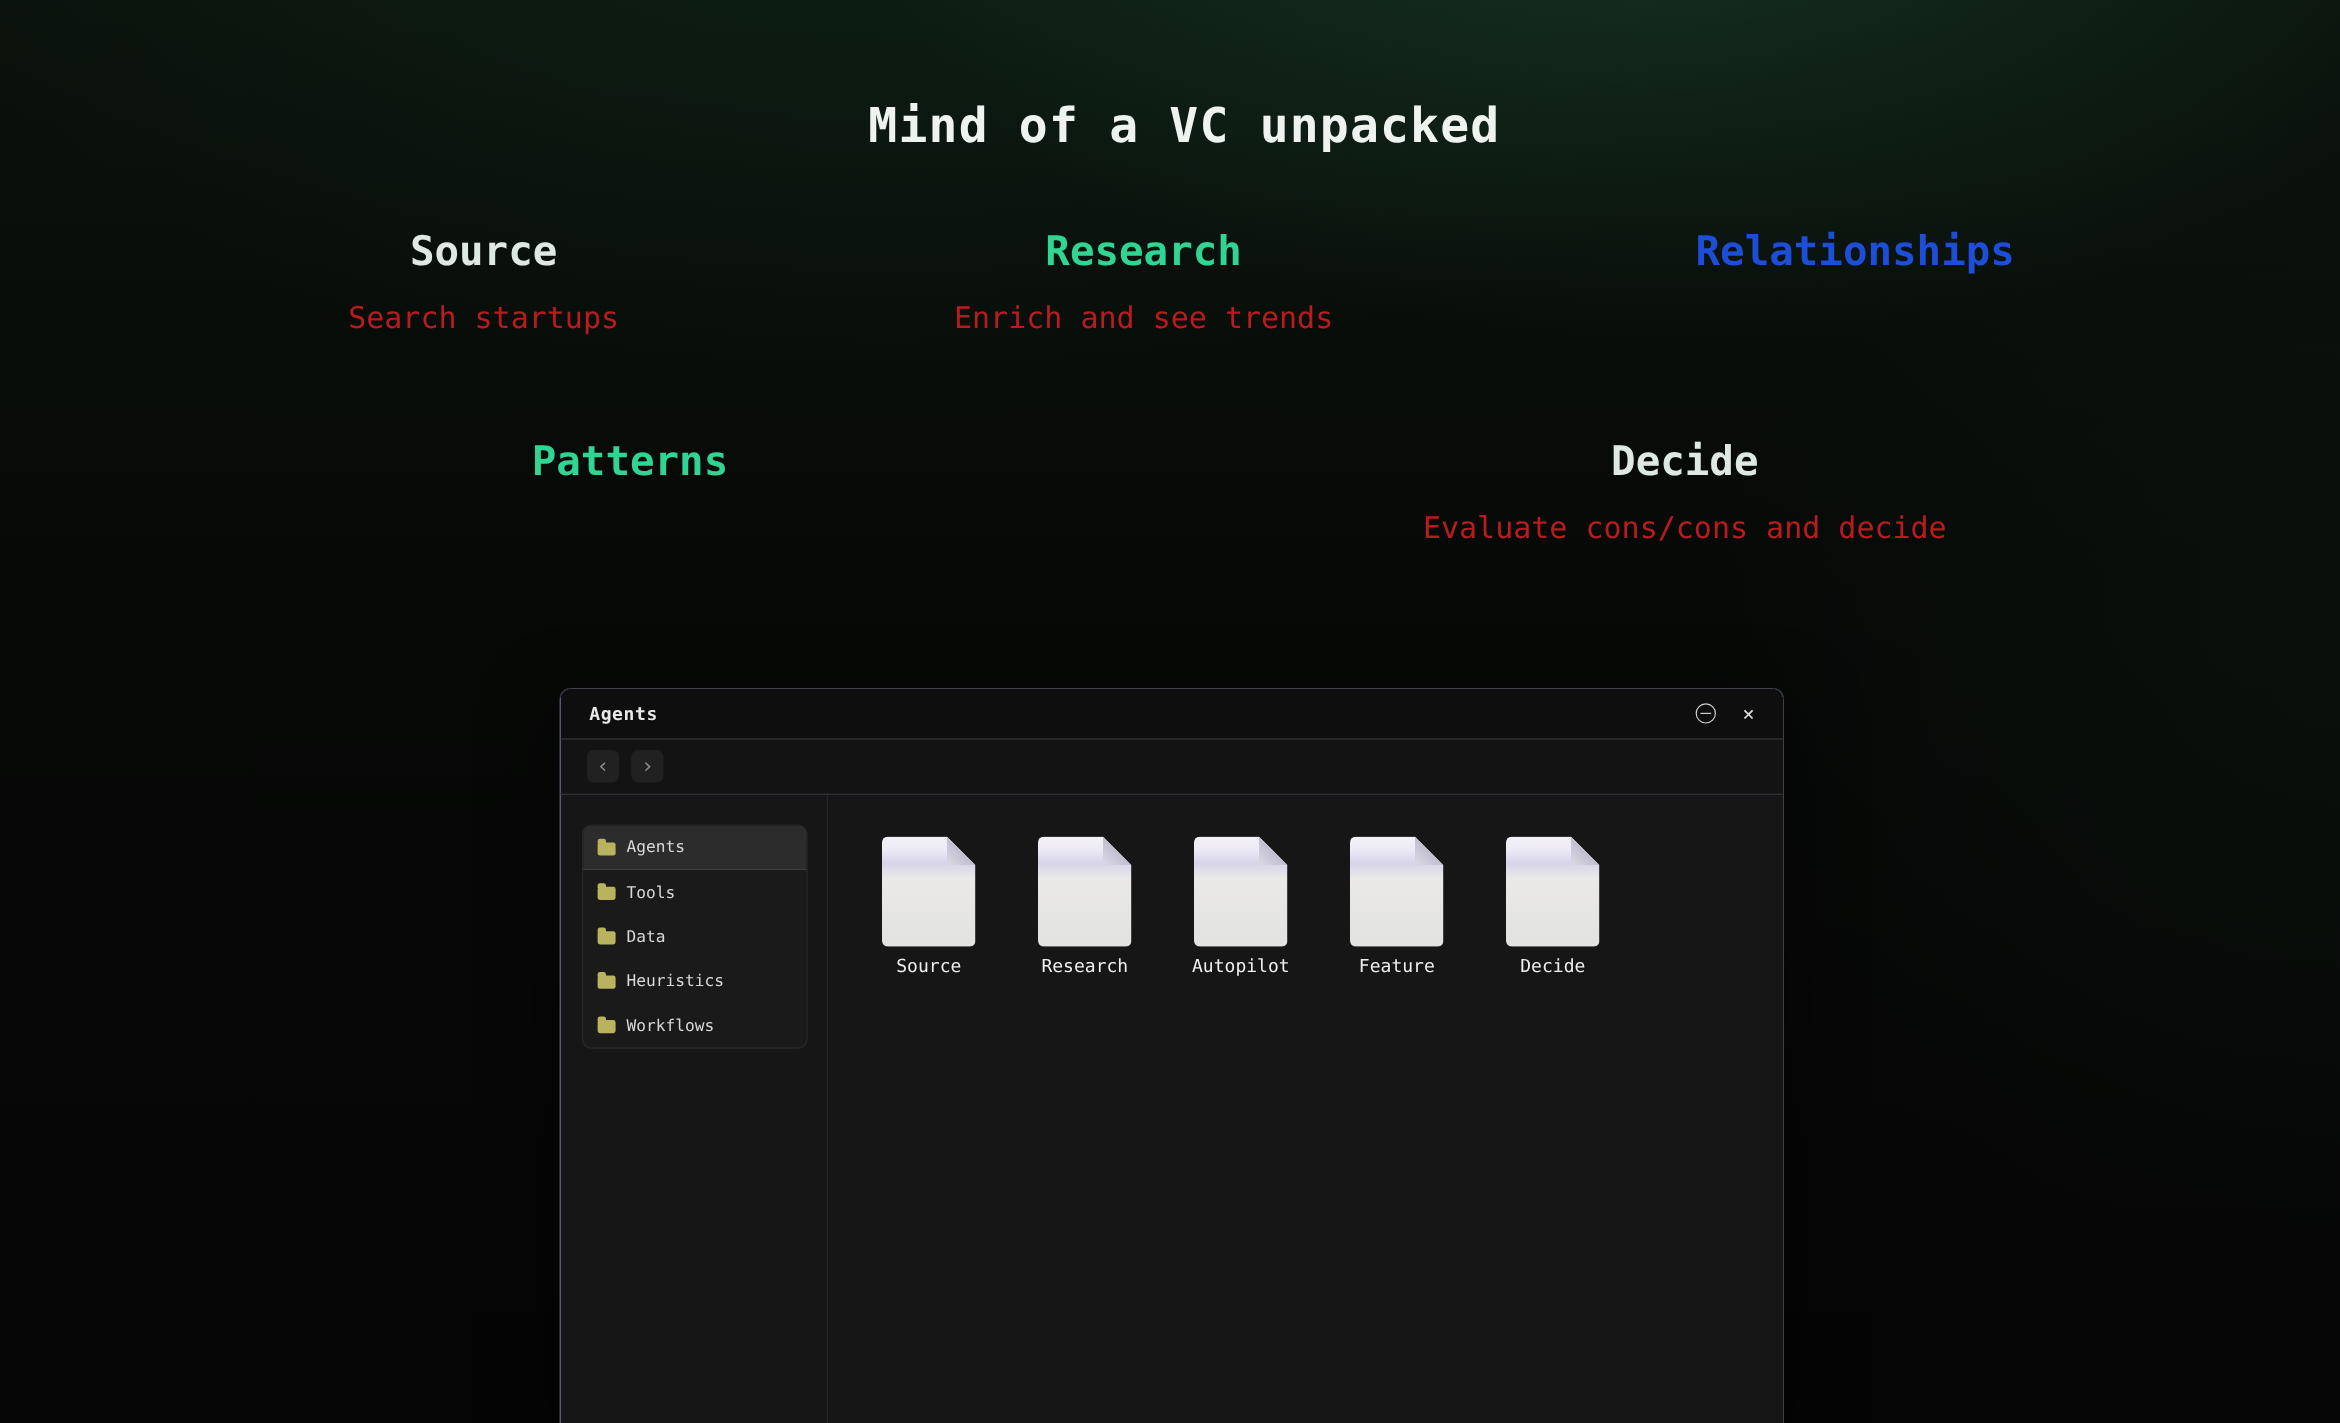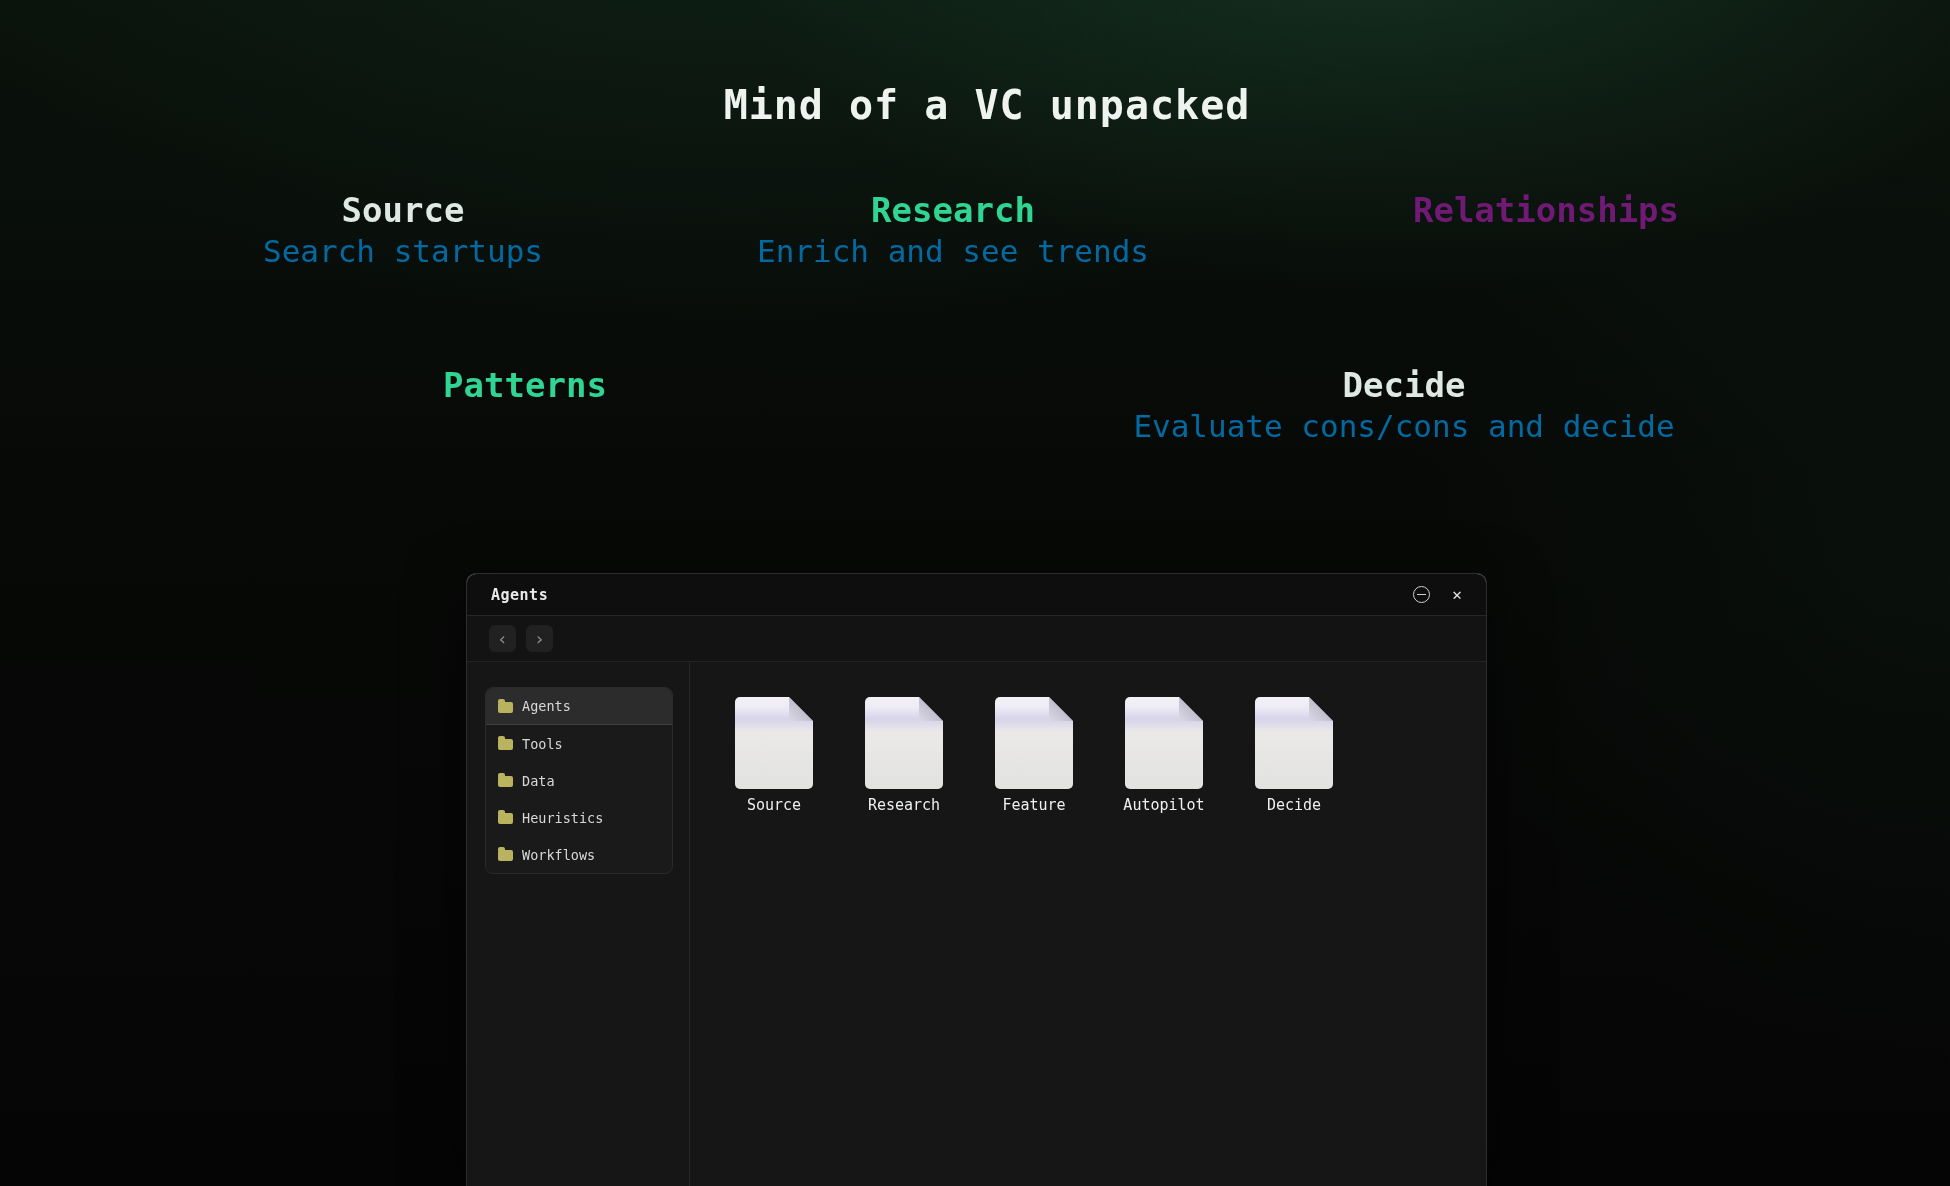--- a/index.html
+++ b/index.html
@@ -15,21 +15,21 @@
   }
 
   
   .hero-title {
     position: absolute; top: 70px; left: 0; width: 100%;
     text-align: center; margin: 12px;
     font-size: 40px; font-weight: 700; color: #eef3ef; letter-spacing: 1px;
   }
   .feature { position: absolute; transform: translateX(-50%); text-align: center; white-space: nowrap; }
   .feature-heading { font-size: 34px; font-weight: 700; line-height: 1.2; }
-  .feature-sub { font-size: 31px; font-weight: 400; color: #0369a1; line-height: 1.3; }
+  .feature-sub { margin-top: 18px; font-size: 25px; font-weight: 400; color: #b91c1c; line-height: 1.3; }
   .f0 { left: 403px;  top: 190px; }
   .f1 { left: 953px;  top: 190px; }
   .f2 { left: 1546px; top: 190px; }
   .f3 { left: 525px;  top: 365px; text-align: right; }
   .f4 { left: 1404px; top: 365px; }
 
   
   .window {
     position: absolute; left: 466px; top: 573px; width: 1021px; height: 613px;
     background: #c4b5fd; border: 1px solid #2e2e2e; border-bottom: none;
@@ -118,21 +118,21 @@
 
 <div class="feature f0">
   <div class="feature-heading" style="color: rgb(223, 233, 227);">Source</div>
   <div class="feature-sub">Search startups</div>
 </div>
 <div class="feature f1">
   <div class="feature-heading" style="color: rgb(49, 213, 147);">Research</div>
   <div class="feature-sub">Enrich and see trends</div>
 </div>
 <div class="feature f2">
-  <div class="feature-heading" style="color: #701a75;">Relationships</div>
+  <div class="feature-heading" style="color: #1d4ed8;">Relationships</div>
 </div>
 <div class="feature f3">
   <div class="feature-heading" style="color: rgb(49, 213, 147);">Patterns</div>
 </div>
 <div class="feature f4">
   <div class="feature-heading" style="color: rgb(223, 233, 227);">Decide</div>
   <div class="feature-sub">Evaluate cons/cons and decide</div>
 </div>
 
 <div class="window">
@@ -188,25 +188,25 @@
       <div class="file">
         <div class="doc-icon"></div>
         <div class="file-label">Source</div>
       </div>
       <div class="file">
         <div class="doc-icon"></div>
         <div class="file-label">Research</div>
       </div>
       <div class="file">
         <div class="doc-icon"></div>
+        <div class="file-label">Autopilot</div>
+      </div>
+      <div class="file">
+        <div class="doc-icon"></div>
         <div class="file-label">Feature</div>
-      </div>
-      <div class="file">
-        <div class="doc-icon"></div>
-        <div class="file-label">Autopilot</div>
       </div>
       <div class="file">
         <div class="doc-icon"></div>
         <div class="file-label">Decide</div>
       </div>
 
     </div>
   </div>
 </div>
 

